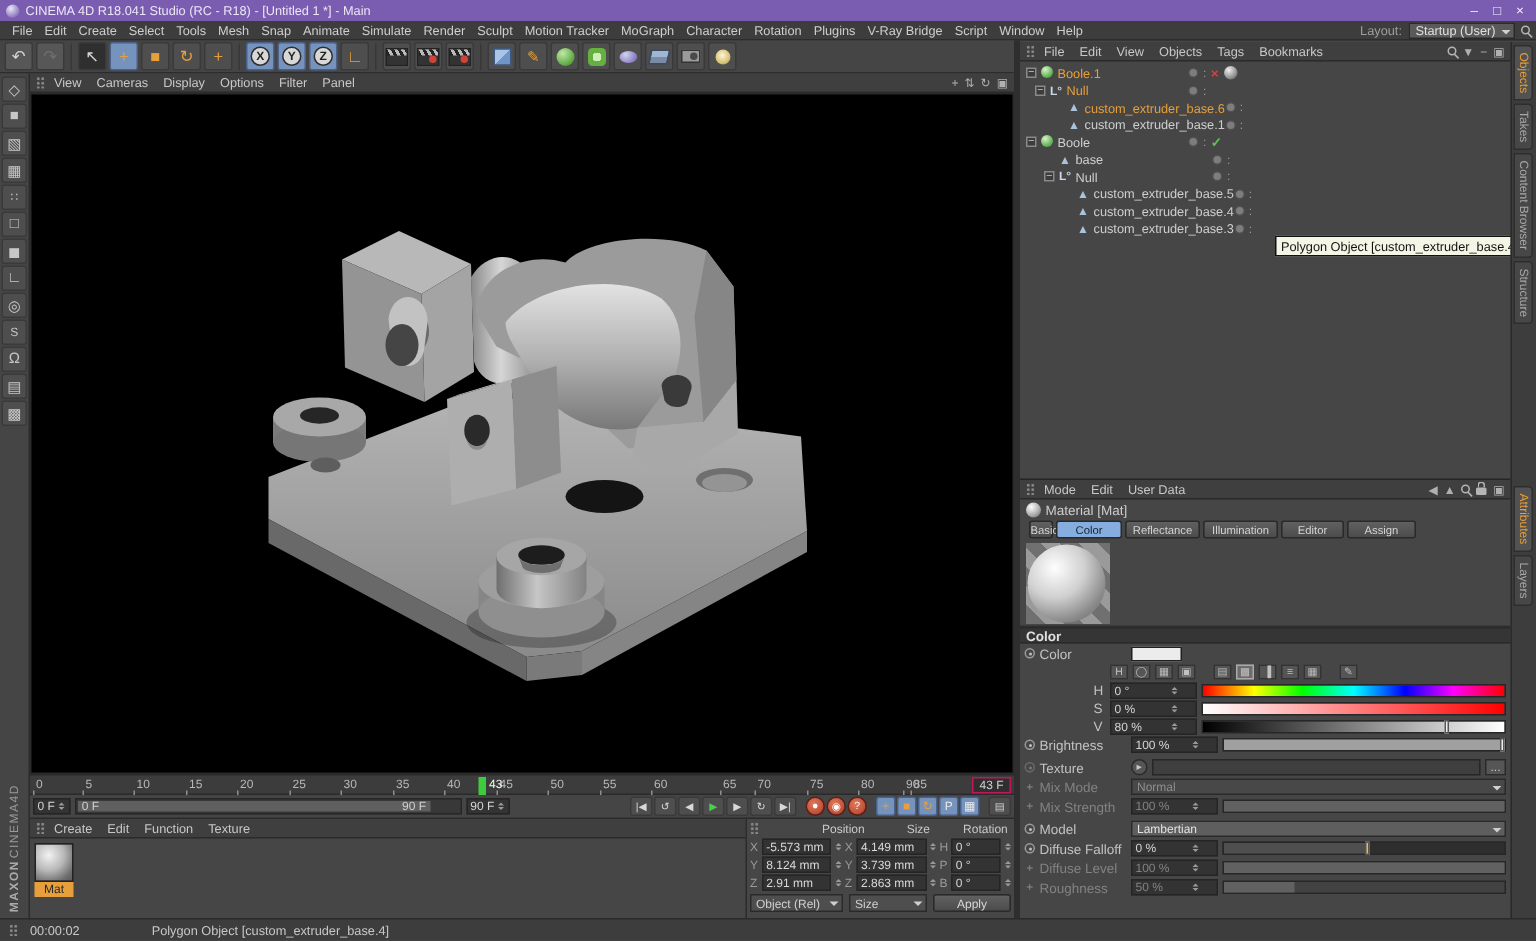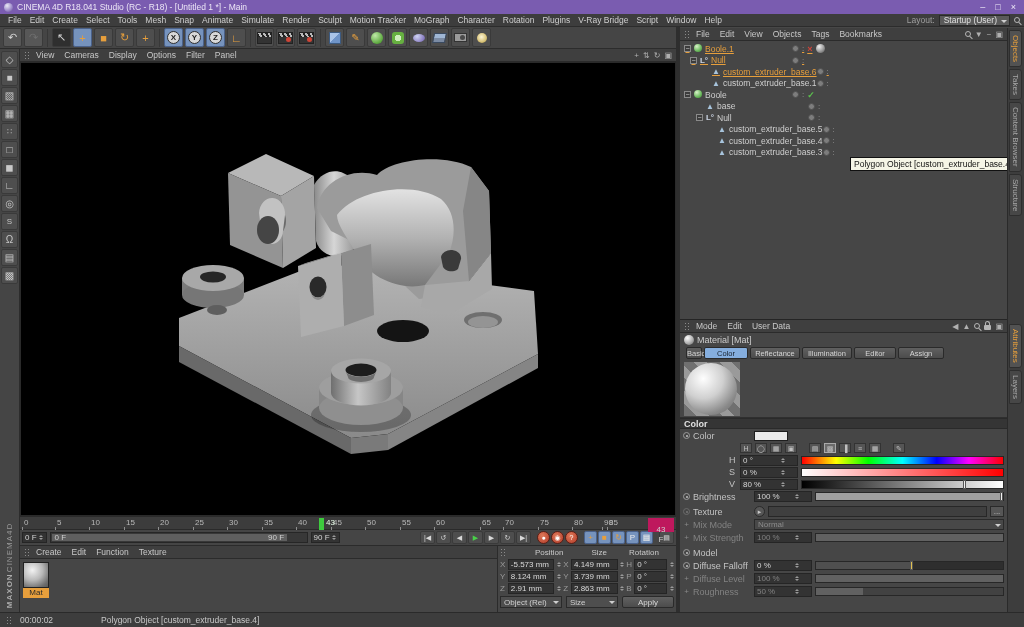--- a/index.html
+++ b/index.html
@@ -92,21 +92,21 @@
   .vp-canvas { position:relative; height:454px; background:#000; border:1px solid #2a2a2a; }
 
   
   .ruler { position:relative; height:14px; background:#3c3c3c; border-top:1px solid #2a2a2a;
     border-bottom:1px solid #2a2a2a; }
   .tick { position:absolute; top:1px; font-size:8px; color:#b8b8b8; }
   .tick:before { content:''; position:absolute; left:-2px; top:9px; width:1px; height:3px; background:#8f8f8f; }
   .playhead { position:absolute; top:1px; width:5px; height:12px; background:#3ecb3e; }
   .playhead-label { position:absolute; top:1px; font-size:8px; color:#eaffea; }
   .curframe { position:absolute; right:2px; top:1px; width:26px; height:11px; background:#2f2f2f;
-    border:7px solid #be185d; color:#cfcfcf; font-size:8px; text-align:center; line-height:10px; }
+    border:1px solid #be185d; color:#cfcfcf; font-size:8px; text-align:center; line-height:10px; }
   .framerow { height:15px; background:#454545; display:flex; align-items:center; padding:1px 2px; gap:3px; }
   .ffield { height:11px; background:#333; border:1px solid #252525; color:#d5d5d5; font-size:8px;
     display:flex; align-items:center; padding:0 2px; gap:2px; }
   .rangetrack { position:relative; width:258px; height:11px; background:#383838; border:1px solid #262626; }
   .rangebar { position:absolute; left:1px; top:1px; bottom:1px; width:92%; background:#5f5f5f;
     display:flex; align-items:center; justify-content:space-between; padding:0 3px;
     font-size:8px; color:#cfcfcf; }
   .transport { margin-left:auto; display:flex; align-items:center; gap:1px; }
   .pbtn { width:15px; height:13px; background:#4e4e4e; border:1px solid #3a3a3a; border-radius:2px;
     font-size:7px; color:#d8d8d8; display:flex; align-items:center; justify-content:center; }
@@ -125,21 +125,21 @@
   .pmenu .mitem { padding:0 4px; font-size:8.5px; color:#c8c8c8; }
   .mat-thumb { position:absolute; left:3px; top:16px; width:26px; height:26px;
     background:radial-gradient(circle at 35% 30%, #f2f2f2, #b8b8b8 45%, #6f6f6f 80%, #585858); border:1px solid #222; }
   .mat-name { position:absolute; left:3px; top:42px; width:26px; height:10px; background:#e79f3c;
     color:#2a2a2a; font-size:8px; text-align:center; line-height:10px; }
 
   
   .coords { position:absolute; left:497px; top:545px; width:179px; height:67px; background:#464646;
     border-top:1px solid #2b2b2b; border-left:1px solid #2b2b2b; font-size:8px; padding:1px 2px; }
   .coords .hdr { display:flex; color:#c9c9c9; margin:1px 0 2px 0; }
-  .coords .hdr span:nth-child(2) { margin-left:29px; }
+  .coords .hdr span:nth-child(2) { margin-left:42px; }
   .coords .hdr span:nth-child(3) { margin-left:28px; }
   .coords .hdr span:nth-child(4) { margin-left:22px; }
   .crow { display:flex; align-items:center; gap:2px; margin-bottom:1px; }
   .clabel { width:6px; color:#9a9a9a; }
   .cfield { width:48px; height:11px; background:#333; border:1px solid #252525; color:#d8d8d8;
     display:flex; align-items:center; padding:0 2px; }
   .spin { width:5px; display:flex; flex-direction:column; align-items:center; gap:1px; }
   .spin i { width:0; height:0; border:2px solid transparent; }
   .spin i.u { border-bottom-color:#9a9a9a; }
   .spin i.d { border-top-color:#9a9a9a; }
@@ -148,21 +148,21 @@
     color:#d0d0d0; padding:0 12px 0 3px; line-height:11px; }
   .apply-btn { width:52px; height:12px; background:linear-gradient(#616161,#4c4c4c); border:1px solid #2a2a2a;
     border-radius:2px; color:#d8d8d8; text-align:center; line-height:11px; }
 
   
   .rsplit { position:absolute; left:676px; top:27px; width:4px; height:585px; background:#2e2e2e; }
   .ompanel { position:absolute; left:680px; top:28px; width:327px; height:292px; background:#464646;
     border-bottom:1px solid #252525; }
   .om-tree { position:relative; padding-top:2px; }
   .trow { display:flex; align-items:center; height:11.5px; font-size:8.5px; color:#cfcfcf; }
-  .trow.orange { color:#e79f3c;text-decoration:underline; }
+  .trow.orange { color:#e79f3c; }
   .expander { width:7px; height:7px; border:1px solid #8a8a8a; background:#3c3c3c; color:#cfcfcf;
     font-size:7px; line-height:5px; text-align:center; margin-right:2px; flex:none; }
   .noexp { width:9px; flex:none; }
   .obj-ico { width:10px; flex:none; text-align:center; margin-right:2px; }
   .ico-boole { display:inline-block; width:8px; height:8px; border-radius:50%;
     background:radial-gradient(circle at 35% 30%, #d8f2c8, #69b85c 60%, #3f8a34); }
   .ico-null { color:#cfd8e8; font-size:8px; font-weight:bold; }
   .ico-poly { color:#a7c4dc; font-size:8px; }
   .tname { white-space:nowrap; }
   .tstates { margin-left:auto; display:flex; align-items:center; gap:3px; width:215px; flex:none; }
@@ -879,20 +879,21 @@
           </span>
         </div>
       <div class="sl disabled">
           <i class="fill" style="width:100%"></i>
         </div>
     </div>
     <div class="sep2"></div>
     <div class="am-row">
       <i class="anim-dot"></i>
       <span class="am-label">Model</span>
+      <div class="ddrop"><span>Lambertian</span><i class="caret"></i></div>
     </div>
     <div class="am-row">
       <i class="anim-dot"></i>
       <span class="am-label">Diffuse Falloff</span>
       <div class="fieldbox">
           <span>0 %</span>
           <span class="spin">
             <i class="u"></i>
             <i class="d"></i>
           </span>

